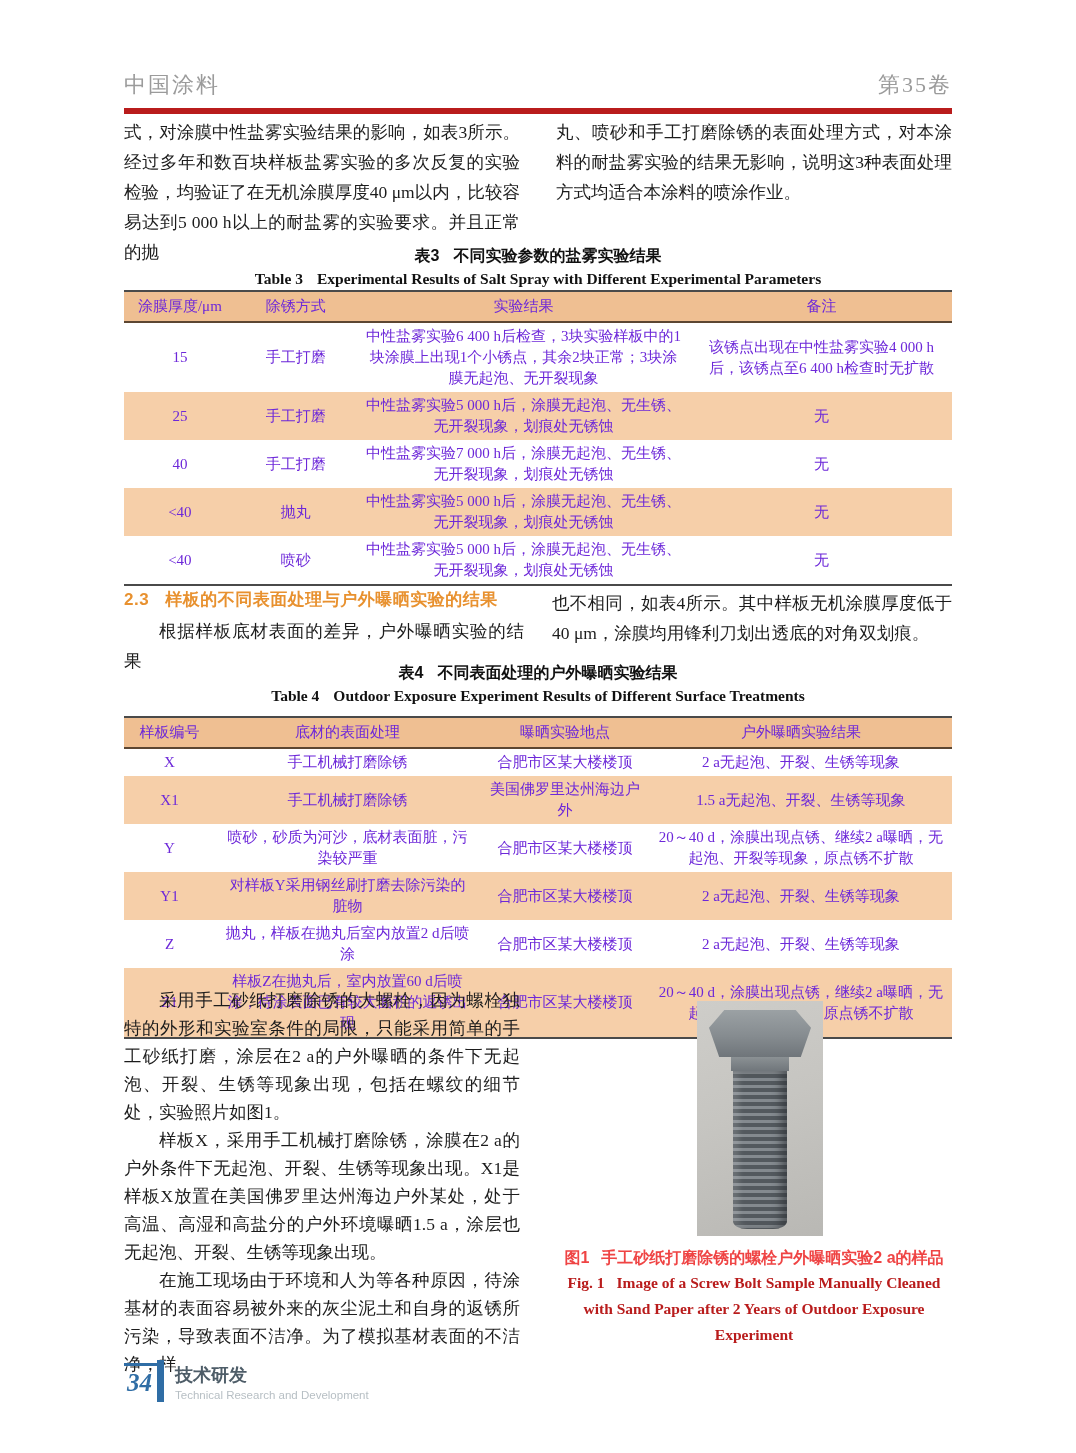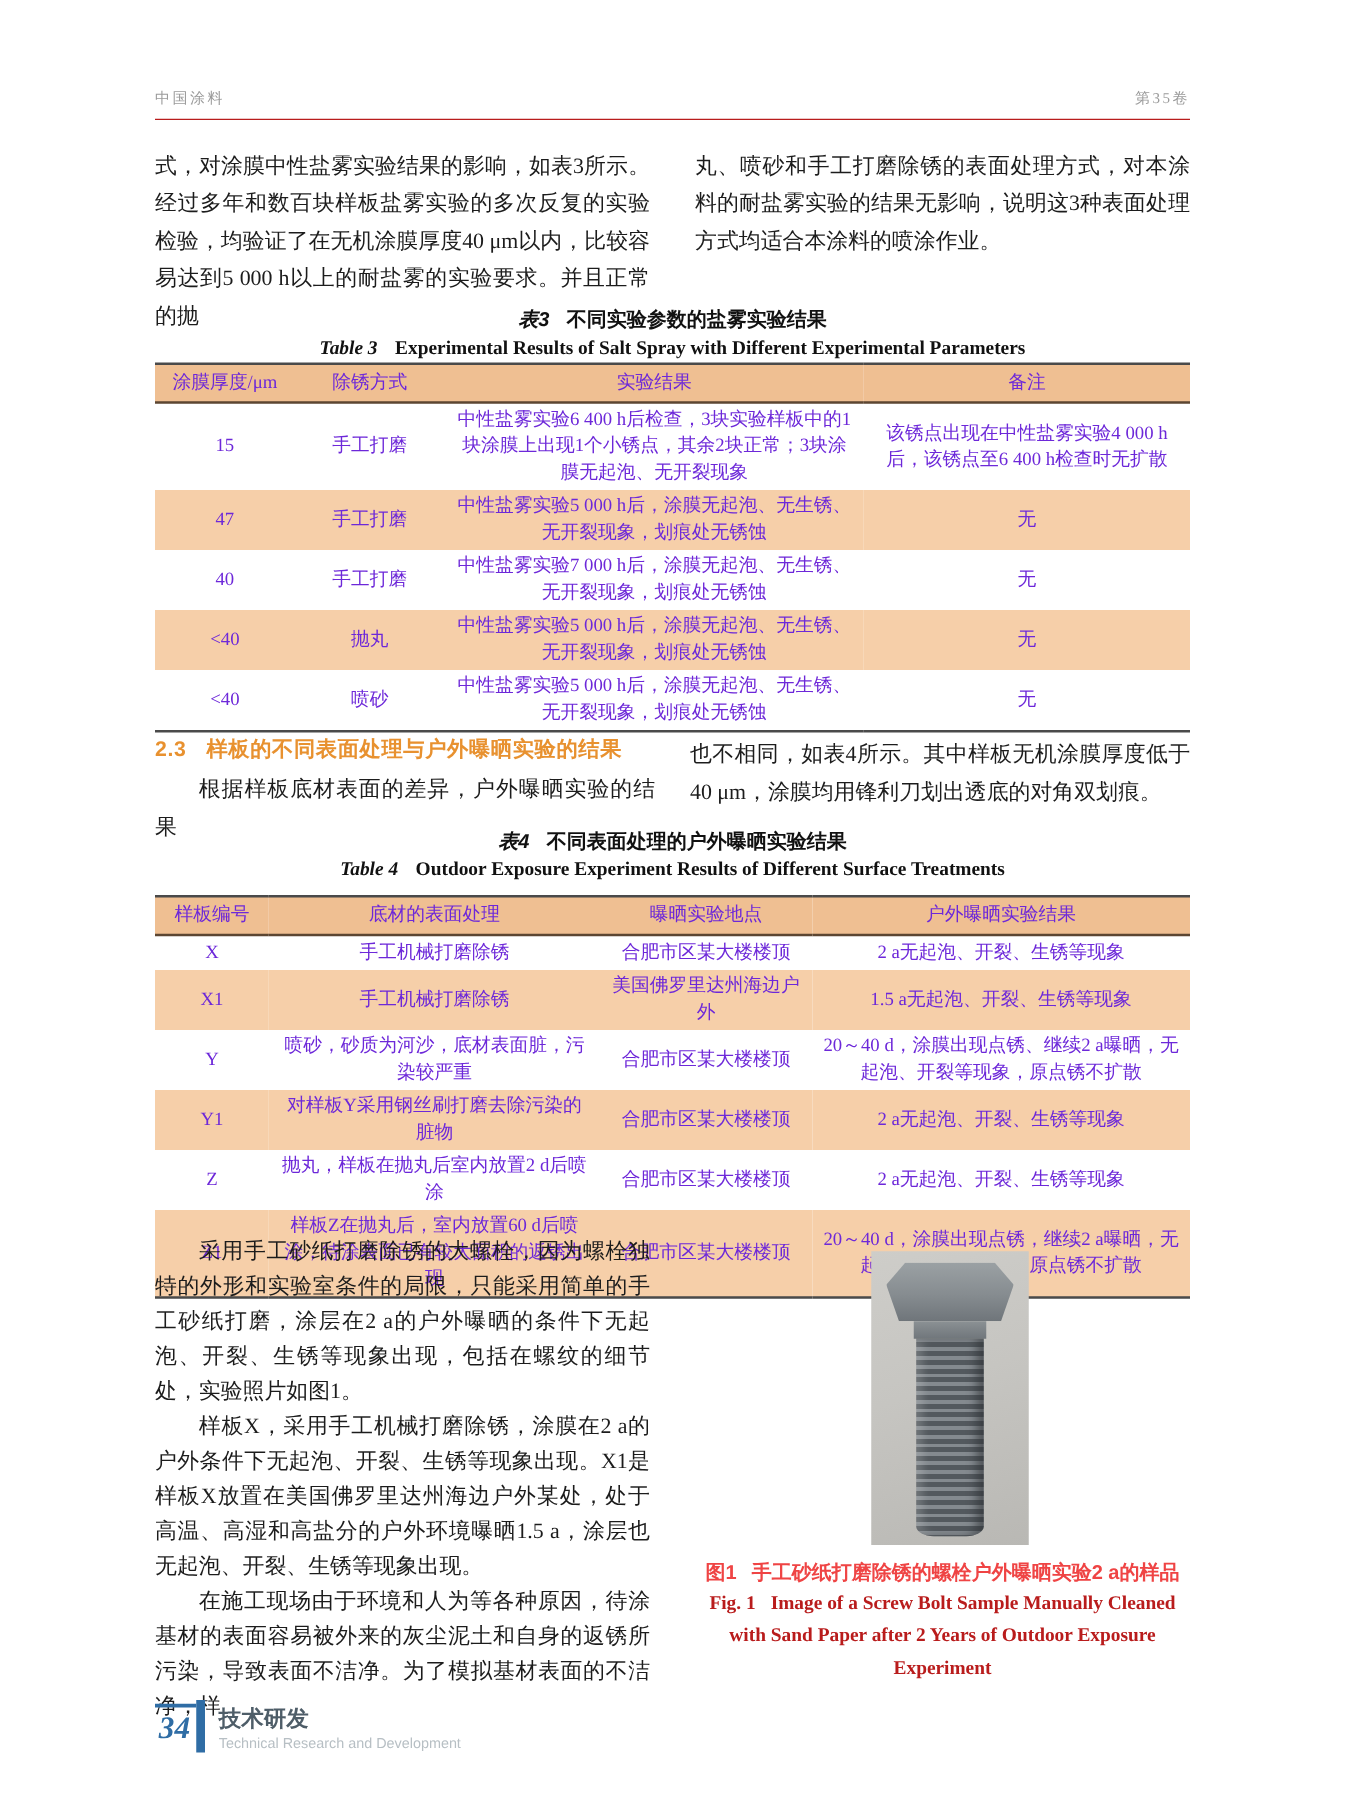--- a/index.html
+++ b/index.html
@@ -5,40 +5,40 @@
   * { margin:0; padding:0; box-sizing:border-box; }
   html,body { background:#ffffff; }
   #page {
     position:relative; width:1076px; height:1453px; background:#ffffff;
     font-family:"Liberation Serif", serif; color:#1c1c1c; overflow:hidden;
   }
   
   .running-head {
     position:absolute; left:124px; top:70px; width:828px;
     display:flex; justify-content:space-between; align-items:flex-end;
-    color:#9b9b9b; font-size:12px; letter-spacing:2px;
-    border-bottom:1px solid #b91c1c; padding-bottom:8px;
+    color:#9b9b9b; font-size:22px; letter-spacing:2px;
+    border-bottom:6px solid #b91c1c; padding-bottom:8px;
   }
   
   .two-col {
     position:absolute; left:124px; width:828px;
     display:grid; grid-template-columns:1fr 1fr; column-gap:36px;
   }
   .bodytext { font-size:17.5px; line-height:30px; text-align:justify; }
   .indent { text-indent:2em; }
   
   .tbl-title-zh {
     position:absolute; left:124px; width:828px; text-align:center;
     font-family:"Liberation Sans", sans-serif; font-weight:bold; font-size:16px; color:#111;
   }
   .tbl-title-en {
     position:absolute; left:124px; width:828px; text-align:center;
     font-family:"Liberation Serif", serif; font-weight:bold; font-size:15.5px; color:#111;
   }
-  .tlabel { margin-right:14px;font-style:italic; }
+  .tlabel { margin-right:14px; }
   
   table.datatable {
     position:absolute; left:124px; width:828px; border-collapse:collapse;
     font-size:15px; line-height:21px; color:#6d28d9;
   }
   table.datatable thead th {
     background:#efbf92; font-weight:normal; padding:4px 4px;
     border-top:2px solid #4a4a4a; border-bottom:2px solid #5c4632;
   }
   table.datatable tbody { border-bottom:2px solid #4a4a4a; }
@@ -135,21 +135,21 @@
       </tr>
     </thead>
     <tbody>
       <tr>
         <td>15</td>
         <td>手工打磨</td>
         <td>中性盐雾实验6 400 h后检查，3块实验样板中的1块涂膜上出现1个小锈点，其余2块正常；3块涂膜无起泡、无开裂现象</td>
         <td>该锈点出现在中性盐雾实验4 000 h后，该锈点至6 400 h检查时无扩散</td>
       </tr>
       <tr>
-        <td>47</td>
+        <td>25</td>
         <td>手工打磨</td>
         <td>中性盐雾实验5 000 h后，涂膜无起泡、无生锈、无开裂现象，划痕处无锈蚀</td>
         <td>无</td>
       </tr>
       <tr>
         <td>40</td>
         <td>手工打磨</td>
         <td>中性盐雾实验7 000 h后，涂膜无起泡、无生锈、无开裂现象，划痕处无锈蚀</td>
         <td>无</td>
       </tr>

